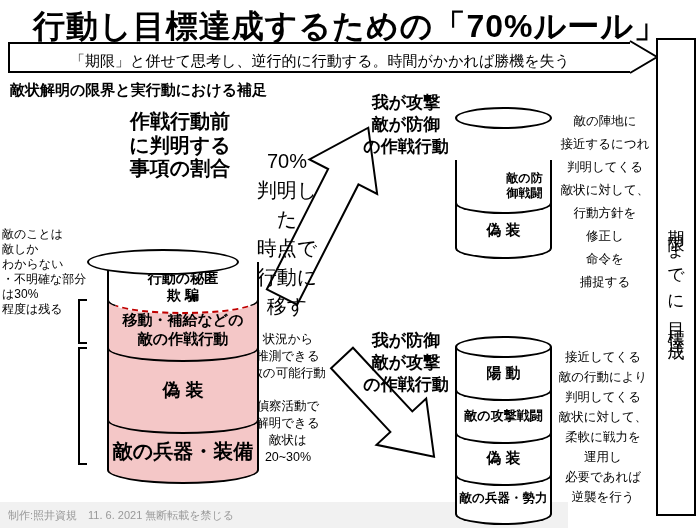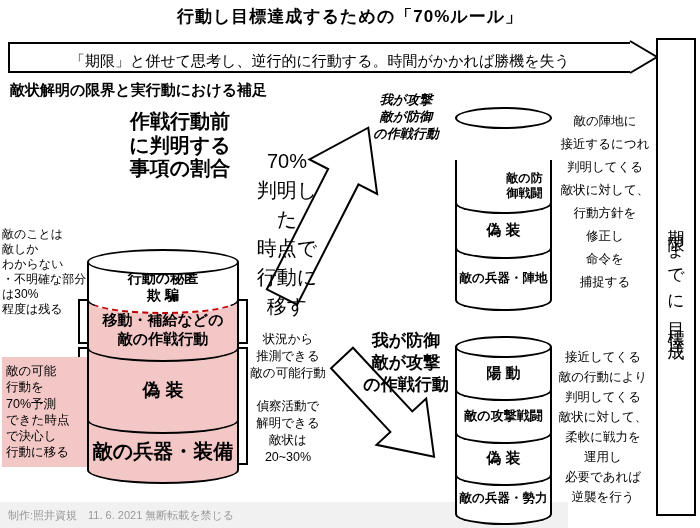--- a/index.html
+++ b/index.html
@@ -5,21 +5,21 @@
   html,body{margin:0;padding:0;}
   .page{
     position:relative; width:700px; height:528px; background:#fff; overflow:hidden;
     font-family:"Liberation Sans","DejaVu Sans",sans-serif; color:#000;
   }
   .abs{position:absolute;}
   .ml{white-space:pre-line;}
   .center{text-align:center;}
   .page-title{
     left:0; top:5px; width:700px; text-align:center;
-    font-size:17px; font-weight:bold; letter-spacing:1px;
+    font-size:32px; font-weight:bold; letter-spacing:1px;
   }
   .banner{
     left:8px; top:42px; width:622px; height:31px;
     border:2px solid #000; border-right:none; box-sizing:border-box;
     display:flex; align-items:flex-end; justify-content:center;
     font-size:15px;
   }
   .deadline-bar{
     left:656px; top:38px; width:40px; height:478px;
     border:2px solid #000; box-sizing:border-box; background:#fff;
@@ -29,38 +29,38 @@
   .supplement{ left:10px; top:81px; font-size:15px; font-weight:bold; }
   .pre-title{ left:110px; top:110px; width:140px; font-size:20px; font-weight:bold; line-height:1.18; }
   .note-unknown{ left:2px; top:227px; width:88px; font-size:12px; line-height:1.25; }
   .note-decision{
     left:2px; top:357px; width:88px; box-sizing:border-box; padding:6px 4px;
     font-size:12.5px; line-height:1.3;
   }
   .note-70{ left:250px; top:147px; width:74px; font-size:20px; font-weight:400; line-height:1.45; }
   .note-inferred{ left:246px; top:331px; width:84px; font-size:12.5px; line-height:1.35; }
   .note-recon{ left:246px; top:398px; width:84px; font-size:12.5px; line-height:1.35; }
-  .attack-title{ left:354px; top:92px; width:104px; font-size:13px; font-weight:bold; line-height:1.3;font-style:italic; }
+  .attack-title{ left:354px; top:92px; width:104px; font-size:17px; font-weight:bold; line-height:1.3; }
   .defense-title{ left:354px; top:330px; width:104px; font-size:17px; font-weight:bold; line-height:1.3; }
   .attack-note{ left:552px; top:110px; width:106px; font-size:12.5px; line-height:1.84; }
   .defense-note{ left:548px; top:347px; width:110px; font-size:12.5px; line-height:1.6; }
 
   .cyl{ position:absolute; }
   .cyl-top{
     position:absolute; left:0; top:0; width:100%;
     border:2px solid #000; border-radius:50%; background:#fff;
     box-sizing:border-box; z-index:10;
   }
   .seg{
     position:absolute; left:0; width:100%; box-sizing:border-box;
     border:2px solid #000; border-top:none; background:#fff;
     display:flex; align-items:center; justify-content:center;
     text-align:center; font-weight:bold; line-height:1.25; padding:0 2px;
   }
-  .cyl-main .seg{ border-radius:0 0 50% 50% / 0 0 14px 14px; }
+  .cyl-main .seg{ border-radius:0 0 50% 50% / 0 0 14px 14px;margin-left:20px; }
   .cyl-sm .seg{ border-radius:0 0 50% 50% / 0 0 11px 11px; }
   .pink{ background:#f4c7c7; }
   .dash{ border-bottom:2px dashed #c00000; }
 
   .footer{
     left:0; bottom:0; width:568px; height:26px; background:#f1f1f1;
     display:flex; align-items:center; padding-left:8px; box-sizing:border-box;
     font-size:11px; color:#999;
   }
   .overlay{ position:absolute; left:0; top:0; pointer-events:none; }
@@ -104,26 +104,20 @@
 に判明する
 事項の割合</div>
 
   <div class="abs note-unknown ml">敵のことは
 敵しか
 わからない
 ・不明確な部分
 は30%
 程度は残る</div>
 
-  <div class="abs note-decision ml pink">敵の可能
-行動を
-70%予測
-できた時点
-で決心し
-行動に移る</div>
 
   <div class="abs note-70 ml center">70%
 判明した
 時点で
 行動に
 移す</div>
   <div class="abs note-inferred ml center">状況から
 推測できる
 敵の可能行動</div>
   <div class="abs note-recon ml center">偵察活動で
@@ -142,21 +136,20 @@
   </div>
 
   <div class="abs attack-title ml center">我が攻撃
 敵が防御
 の作戦行動</div>
 
   <div class="cyl cyl-sm" style="left:455px; top:107px; width:97px; height:206px;">
     <div class="cyl-top" style="height:22px;"></div>
     <div class="seg" style="top:53px; height:54px; z-index:3; font-size:12px;padding-left:44px;">敵の防御戦闘</div>
     <div class="seg" style="top:96px; height:56px; z-index:2; font-size:15px;">偽 装</div>
-    <div class="seg" style="top:141px; height:63px; z-index:1; font-size:12.5px;">敵の兵器・陣地</div>
   </div>
 
   <div class="abs attack-note ml center">敵の陣地に
 接近するにつれ
 判明してくる
 敵状に対して、
 行動方針を
 修正し
 命令を
 捕捉する</div>

